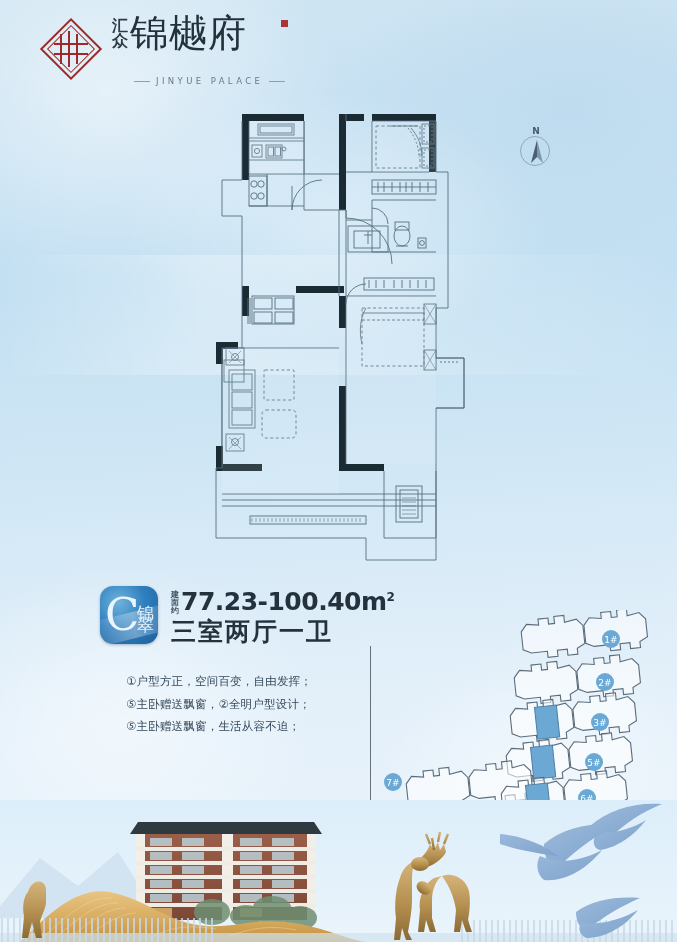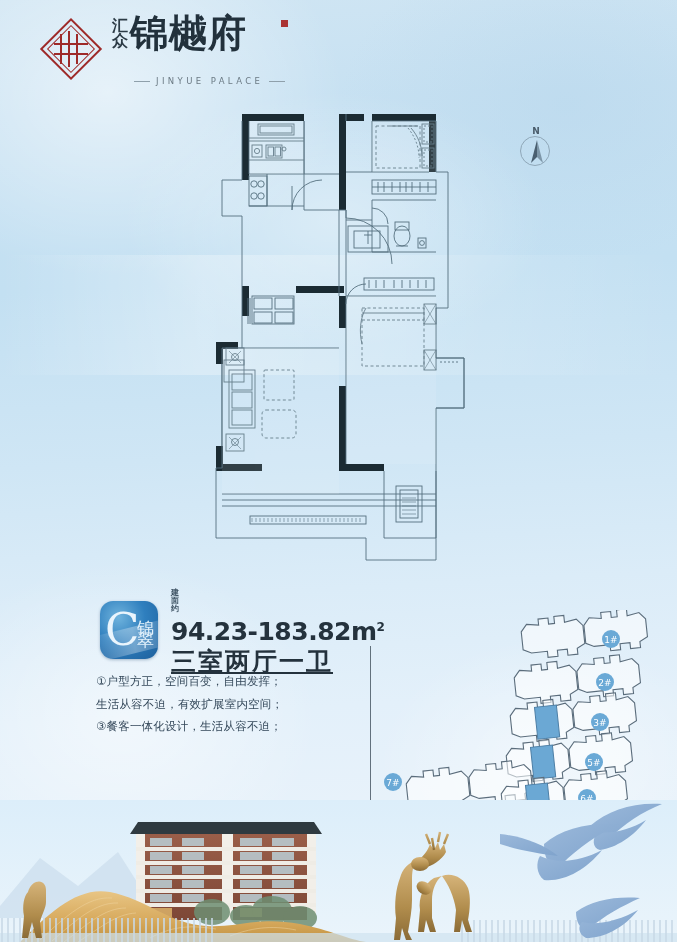--- a/index.html
+++ b/index.html
@@ -59,21 +59,21 @@
   .wordmark { margin-left: 10px; position: relative; }
   .wm-row { display: flex; align-items: flex-end; }
   .wm-small {
     font-family: "DejaVu Serif", "Liberation Serif", serif;
     font-size: 16px; font-weight: 700; color: #2c3b46;
     line-height: 0.95; letter-spacing: -1px;
     display:flex; flex-direction:column; margin-right:3px; padding-bottom:4px;
   }
   .wm-big {
     font-family: "DejaVu Serif", "Liberation Serif", serif;
-    font-size: 38px; font-weight: 700; color: #22313c;
+    font-size: 38px; font-weight: 400; color: #22313c;
     letter-spacing: 1px; line-height: 1;
   }
   .wm-dot { position:absolute; right:-3px; top:6px; width:7px; height:7px; background:#a33; }
   .wm-sub {
     margin-top: 24px; display: flex; align-items: center;
     font-size: 8.5px; letter-spacing: 3.4px; color: #6b7a84; padding-left: 22px;
   }
   .wm-sub .ln { width: 16px; height: 1px; background: #8fa0ab; }
   .wm-sub span { padding: 0 6px; }
 
@@ -106,38 +106,38 @@
     position:absolute; left:5px; top:0px;
     font-family:"DejaVu Serif","Liberation Serif",serif;
     font-size:45px; color:#eaf5fd; line-height:58px; font-weight:400;
   }
   .badge-c .cn {
     position:absolute; right:7px; top:21px; width:14px;
     font-size:17px; line-height:12px; color:#e3f1fb; text-align:left;
     font-family:"DejaVu Sans","Liberation Sans",sans-serif;
   }
   .type-text { margin-left: 13px; }
-  .area-line { display:flex; align-items:flex-start;flex-direction:column; }
+  .area-line { display:flex; align-items:center; }
   .area-pre {
     font-size:8px; line-height:8px; color:#3f5464; width:10px;
     margin-top:6px; font-weight:600; letter-spacing:0;
   }
   .area-val {
     font-family:"DejaVu Sans","Liberation Sans",sans-serif;
     font-size:25px; font-weight:700; color:#24323d; line-height:28px;
     letter-spacing:-0.5px;
   }
   .area-val sup { font-size:12px; vertical-align: super; }
   .rooms {
     margin-top:2px; font-size:25px; font-weight:700; color:#24323d;
-    letter-spacing:2px; line-height:28px;text-decoration:underline;
-  }
-
-  
-  #features { position:absolute; left:96px; top:670px; }
+    letter-spacing:2px; line-height:28px;
+  }
+
+  
+  #features { position:absolute; left:126px; top:670px; }
   #features li {
     list-style:none; font-size:11.5px; color:#34485a;
     line-height:22.6px; letter-spacing:.2px; white-space:nowrap;
   }
   #divider { position:absolute; left:370px; top:646px; width:1px; height:160px;
     background:#4b5b66; opacity:.85; }
 
   
   #siteplan { position:absolute; left:375px; top:610px; width:280px; height:200px; }
   #siteplan svg { display:block; }
@@ -369,30 +369,30 @@
   </div>
 
   <div id="typeblock">
     <div class="badge-c">
       <div class="letter">C</div>
       <div class="cn">锦翠</div>
     </div>
     <div class="type-text">
       <div class="area-line">
         <div class="area-pre">建面约</div>
-        <div class="area-val"><span>94.23-183.82m</span><sup>2</sup></div>
+        <div class="area-val"><span>77.23-100.40m</span><sup>2</sup></div>
       </div>
       <div class="rooms">三室两厅一卫</div>
     </div>
   </div>
 
   <ul id="features">
     <li>①户型方正，空间百变，自由发挥；</li>
-    <li>生活从容不迫，有效扩展室内空间；</li>
-    <li>③餐客一体化设计，生活从容不迫；</li>
+    <li>⑤主卧赠送飘窗，②全明户型设计；</li>
+    <li>⑤主卧赠送飘窗，生活从容不迫；</li>
   </ul>
   <div id="divider"></div>
 
   <div id="siteplan">
     <svg width="280" height="200" viewBox="0 0 280 200">
       <defs>
         <g id="unitshape">
           <path d="M0 8 L6 1 L18 3 L18 -3 L28 -3 L28 3 L34 3 L34 -4 L44 -4 L44 3 L56 1 L62 8
                    L62 26 L54 30 L54 36 L44 36 L44 30 L34 30 L34 36 L24 36 L24 30 L8 30 L0 26 Z"></path>
         </g>

